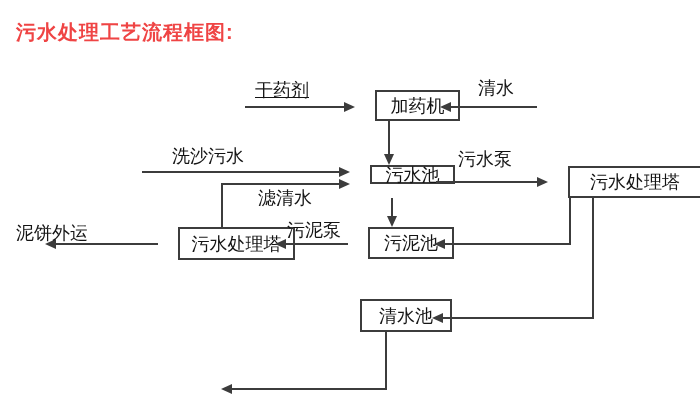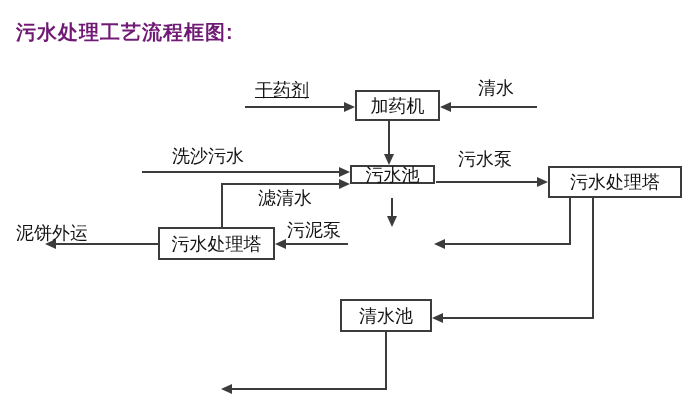--- a/index.html
+++ b/index.html
@@ -17,33 +17,34 @@
     overflow: hidden;
   }
   .title {
     position: absolute;
     left: 16px;
     top: 19px;
     margin: 0;
     font-size: 20px;
     font-weight: bold;
     letter-spacing: 1px;
-    color: #701a75;
+    color: #ef4444;
     white-space: nowrap;
   }
   .node {
     position: absolute;
     box-sizing: border-box;
     border: 2px solid #3c3c3c;
     background: #ffffff;
     display: flex;
     align-items: center;
     justify-content: center;
     font-size: 18px;
     white-space: nowrap;
+    margin-left: 20px;
   }
   .lbl {
     position: absolute;
     font-size: 18px;
     line-height: 18px;
     white-space: nowrap;
   }
   .hline, .vline {
     position: absolute;
     background: #3c3c3c;
@@ -75,20 +76,21 @@
 <body>
 
 <div class="canvas">
 
   <h1 class="title">污水处理工艺流程框图:</h1>
 
   <div class="node" style="left:355px; top:90px;  width:85px;  height:31px;">加药机</div>
   <div class="node" style="left:350px; top:165px; width:85px;  height:19px;">污水池</div>
   <div class="node" style="left:548px; top:166px; width:134px; height:32px;">污水处理塔</div>
   <div class="node" style="left:158px; top:227px; width:117px; height:33px;">污水处理塔</div>
+  <div class="node" style="left:348px; top:227px; width:86px;  height:32px;">污泥池</div>
   <div class="node" style="left:340px; top:299px; width:92px;  height:33px;">清水池</div>
 
   <div class="hline" style="left:245px; top:106px; width:99px;"></div>
   <div class="arr arr-r" style="left:344px; top:102px;"></div>
 
   <div class="hline" style="left:451px; top:106px; width:86px;"></div>
   <div class="arr arr-l" style="left:440px; top:102px;"></div>
 
   <div class="vline" style="left:388px; top:121px; height:33px;"></div>
   <div class="arr arr-d" style="left:384px; top:154px;"></div>

